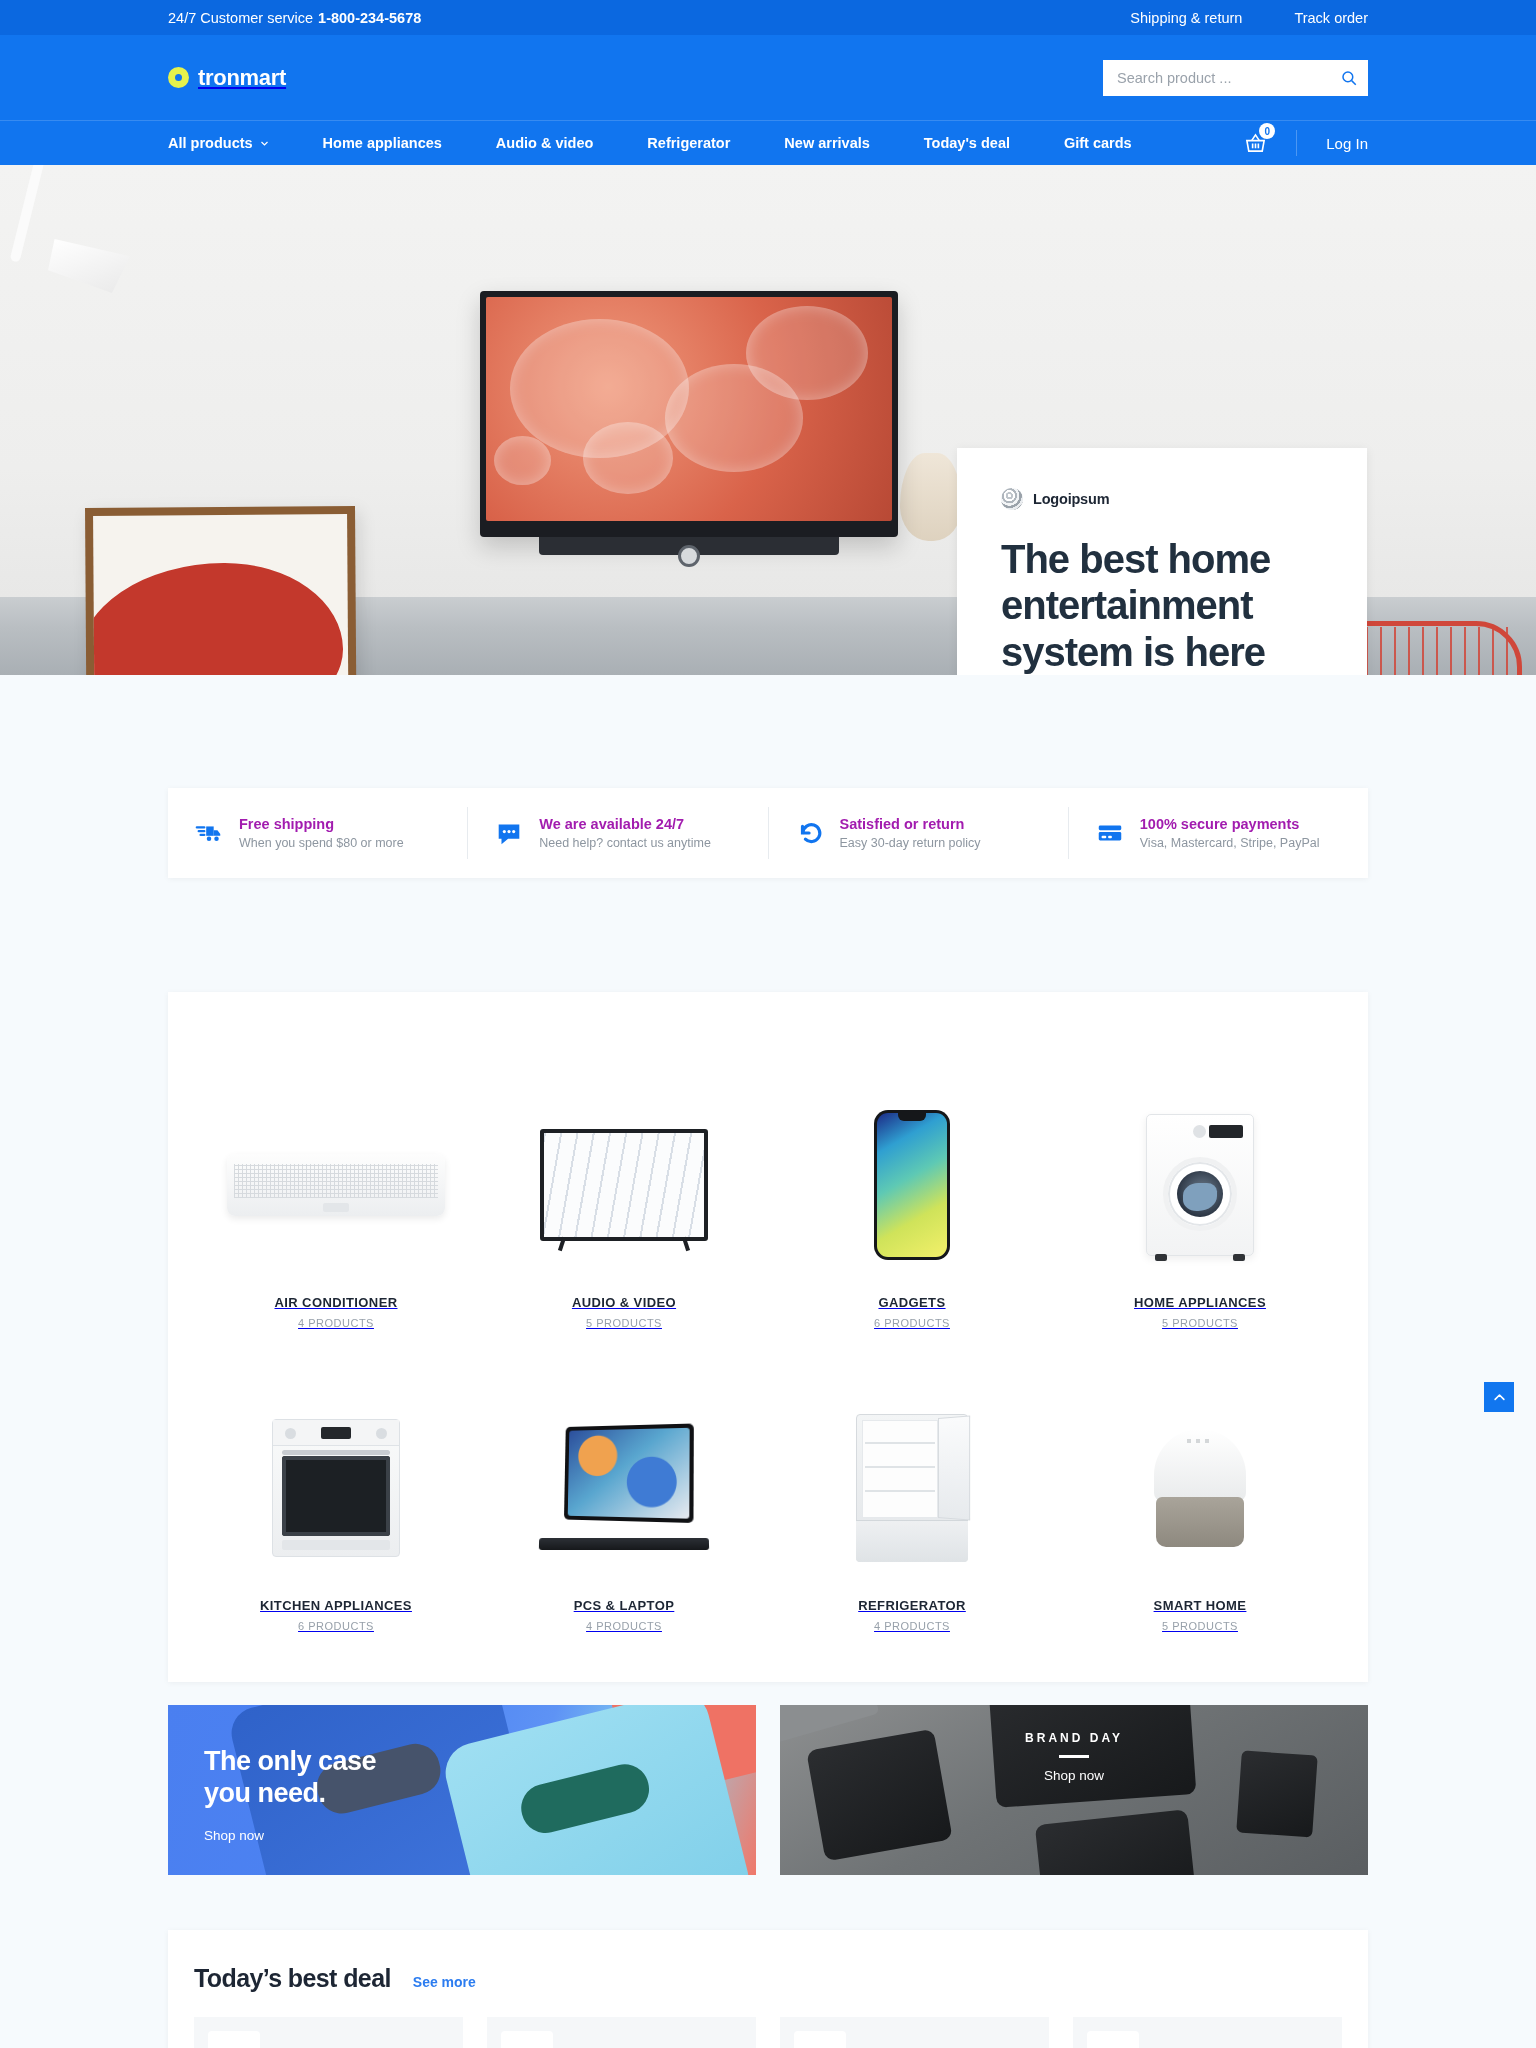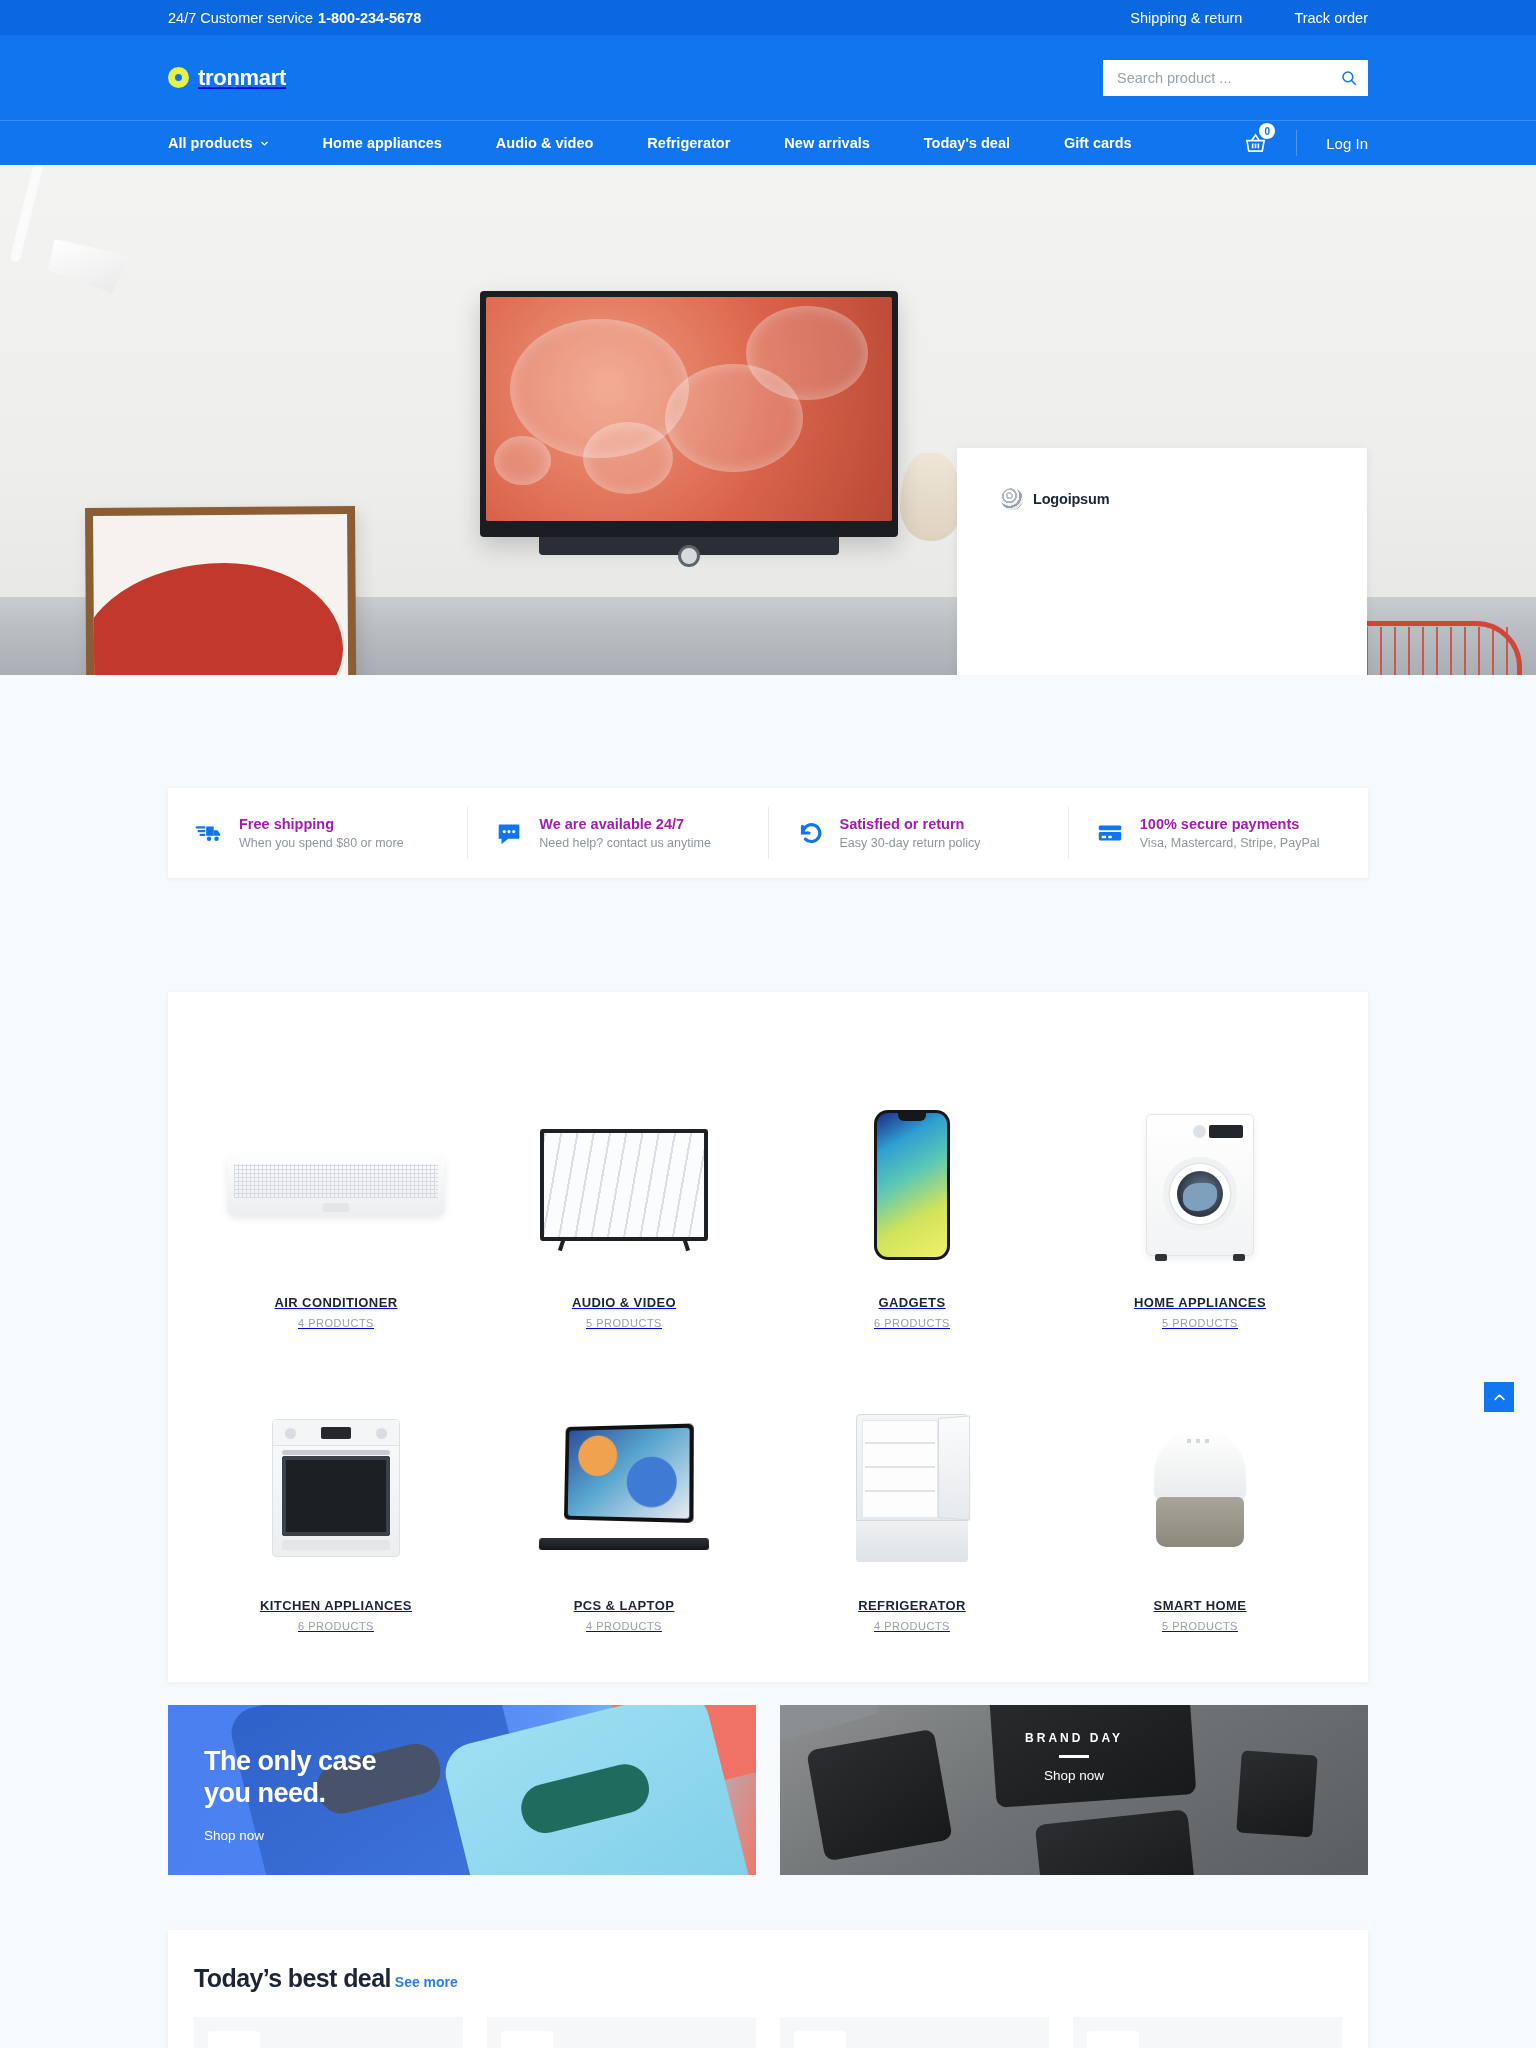--- a/index.html
+++ b/index.html
@@ -226,21 +226,21 @@
   .pb4 { left: 78%; top: 28%; width: 13%; height: 48%; transform: rotate(4deg); border-radius:6px;}
   .pb-strip { position:absolute; left:-6%; top:-18%; width: 22%; height: 34%; background:#8b8e90; transform: rotate(-16deg); border-radius:6px;}
   .promo-b-text { position:absolute; left:0; right:0; top: 26px; text-align:center; color:#fff;}
   .pb-kicker { font-size: 12px; letter-spacing: 3px; font-weight:bold; }
   .pb-title { font-size: 32px; font-weight:bold; margin-top: 10px; letter-spacing:-.5px;}
   .pb-rule { width: 30px; height: 3px; background:#fff; margin: 10px auto 0;}
   .pb-cta { display:inline-block; margin-top:10px; color:#fff; font-size:13.5px; text-decoration:none;}
 
   
   .deals { position:absolute; left:168px; top: 1930px; width:1200px; height: 200px; background:#fff; box-shadow: 0 1px 6px rgba(0,0,0,.05); padding: 34px 26px 0 26px;}
-  .deals-head { display:flex; align-items:baseline; gap: 4px;}
+  .deals-head { display:flex; align-items:baseline; gap: 22px;}
   .deals-title { font-size: 25px; font-weight:bold; color:#1d2634; letter-spacing:-.6px;}
   .deals-more { font-size: 14px; font-weight:bold; color:#2b7cf0; text-decoration:none;}
   .deal-row { display:flex; gap: 24px; margin-top: 24px;}
   .deal-card { flex:1; height: 120px; background:#f5f7f9; position:relative; overflow:hidden;}
   .deal-badge { position:absolute; left:14px; top:14px; width: 52px; height: 26px; background:#fff; border-radius:4px;}
 
   
   .scroll-top {
     position:absolute; right: 22px; top: 1382px; width: 30px; height: 30px;
     background:#1176ef; display:flex; align-items:center; justify-content:center; cursor:pointer;
@@ -340,20 +340,21 @@
       <div class="chair-lines"></div>
 
     </div>
   </div>
 
   <div class="hero-card">
     <div class="logoipsum">
       <span class="logoipsum-mark"></span>
       <span class="logoipsum-text">Logoipsum</span>
     </div>
+    <div class="hero-title">The best home entertainment system is here</div>
 
   </div>
 </div>
 
 <div class="features">
 
   <div class="feature">
     <svg class="feature-ico" viewBox="0 0 32 32" fill="none" stroke="#1175ef" stroke-width="2.4" stroke-linecap="round">
       <path d="M13 9h8v10h-8z" fill="#1175ef" stroke="none"></path>
       <path d="M21 13h4l3 4v2h-7z" fill="#1175ef" stroke="none"></path>

